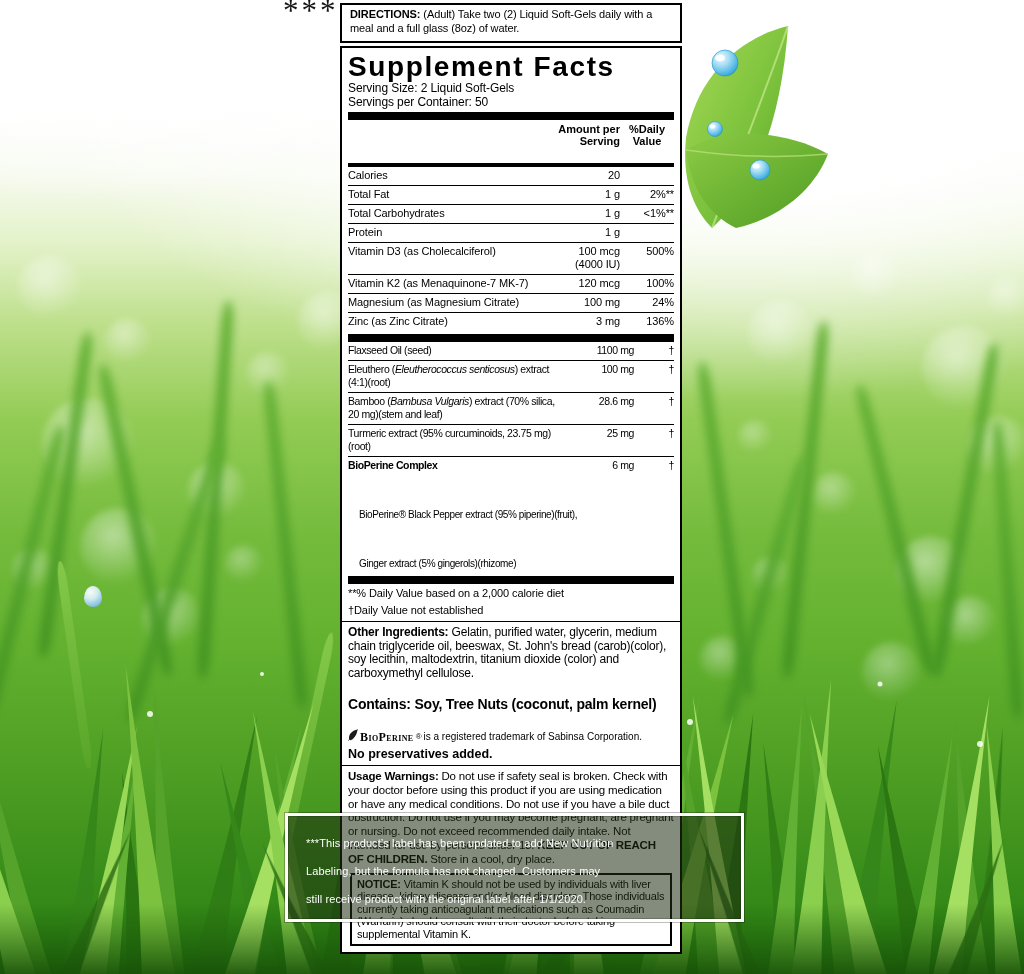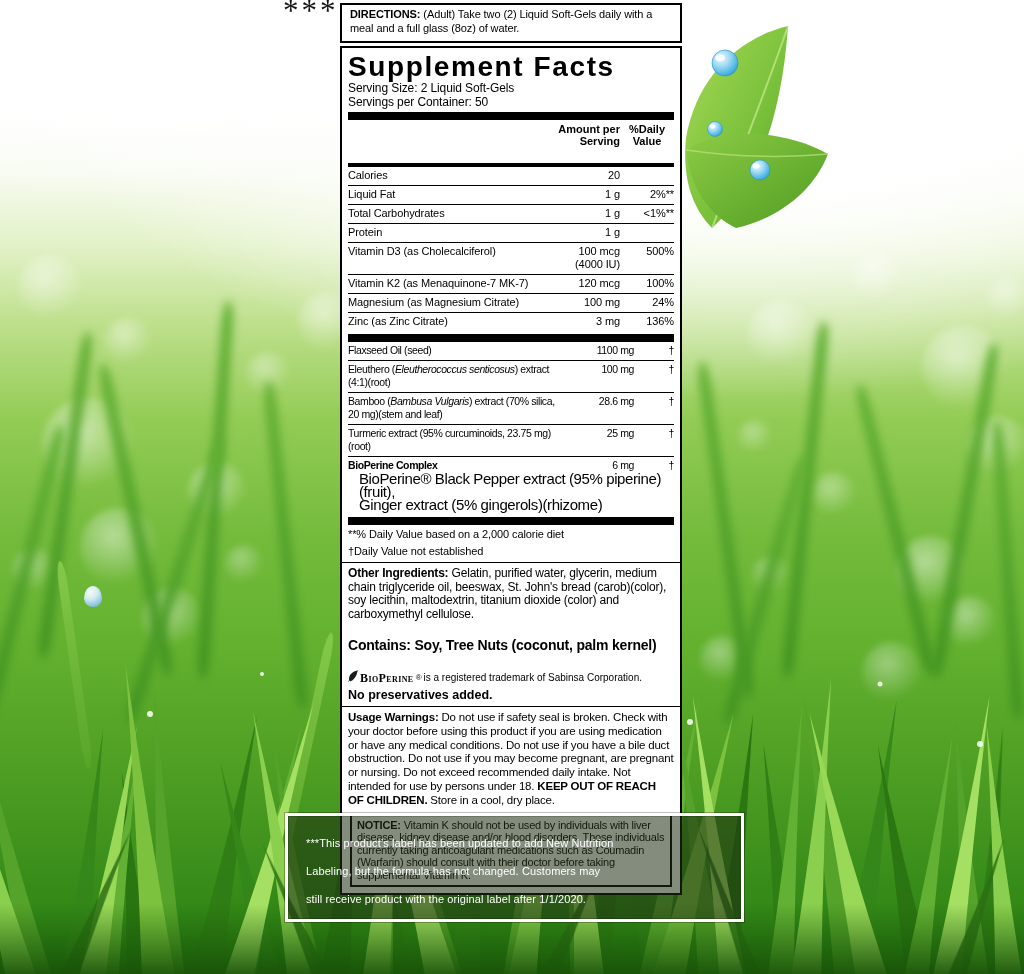--- a/index.html
+++ b/index.html
@@ -54,21 +54,21 @@
   .r-name{flex:1;padding-right:2px;}
   .r-amt{width:80px;text-align:right;white-space:pre-line;}
   .r-dv{width:54px;text-align:right;}
   .rows2 .row{font-size:10.5px;letter-spacing:-.4px;}
   .rows2 .r-amt{width:66px;}
   .rows2 .r-dv{width:40px;}
   .row .r-name i{font-style:italic;}
   .row.complex{display:block;}
   .row.complex .row-line{display:flex;}
   .row.complex .r-name{font-weight:700;}
-  .sub{font-size:15px;line-height:13px;letter-spacing:-.4px;padding-left:11px;font-weight:400;}
+  .sub{font-size:10px;line-height:13px;letter-spacing:-.4px;padding-left:11px;font-weight:400;margin-top:36px;}
   .fn{font-size:11px;line-height:13.5px;margin-top:3px;letter-spacing:-.1px;}
   .hr{border-top:1px solid #000;margin:4px -6px 0;}
   .other{font-size:12px;line-height:13.5px;margin-top:4px;letter-spacing:-.2px;}
   .other b{font-weight:700;}
   .contains{font-size:14px;font-weight:700;line-height:14px;margin-top:17px;letter-spacing:-.2px;}
   .tm{display:flex;align-items:center;gap:2px;font-size:10px;line-height:12px;margin-top:18px;}
   .tm .brand{font-family:"Liberation Serif",serif;font-variant:small-caps;
     font-size:12px;letter-spacing:.4px;font-weight:600;}
   .tm .leaf-ic{flex:0 0 auto;display:inline-block;}
   .nopres{font-size:12.5px;font-weight:700;line-height:14px;margin:3px 0 4px;}
@@ -271,21 +271,21 @@
       </div>
       <div class="bar thin"></div>
 
       <div class="rows">
         <div class="row">
           <span class="r-name"><span>Calories</span><i></i><span></span></span>
           <span class="r-amt">20</span>
           <span class="r-dv"></span>
         </div>
         <div class="row">
-          <span class="r-name"><span>Liquid Fat</span><i></i><span></span></span>
+          <span class="r-name"><span>Total Fat</span><i></i><span></span></span>
           <span class="r-amt">1 g</span>
           <span class="r-dv">2%**</span>
         </div>
         <div class="row">
           <span class="r-name"><span>Total Carbohydrates</span><i></i><span></span></span>
           <span class="r-amt">1 g</span>
           <span class="r-dv">&lt;1%**</span>
         </div>
         <div class="row">
           <span class="r-name"><span>Protein</span><i></i><span></span></span>

